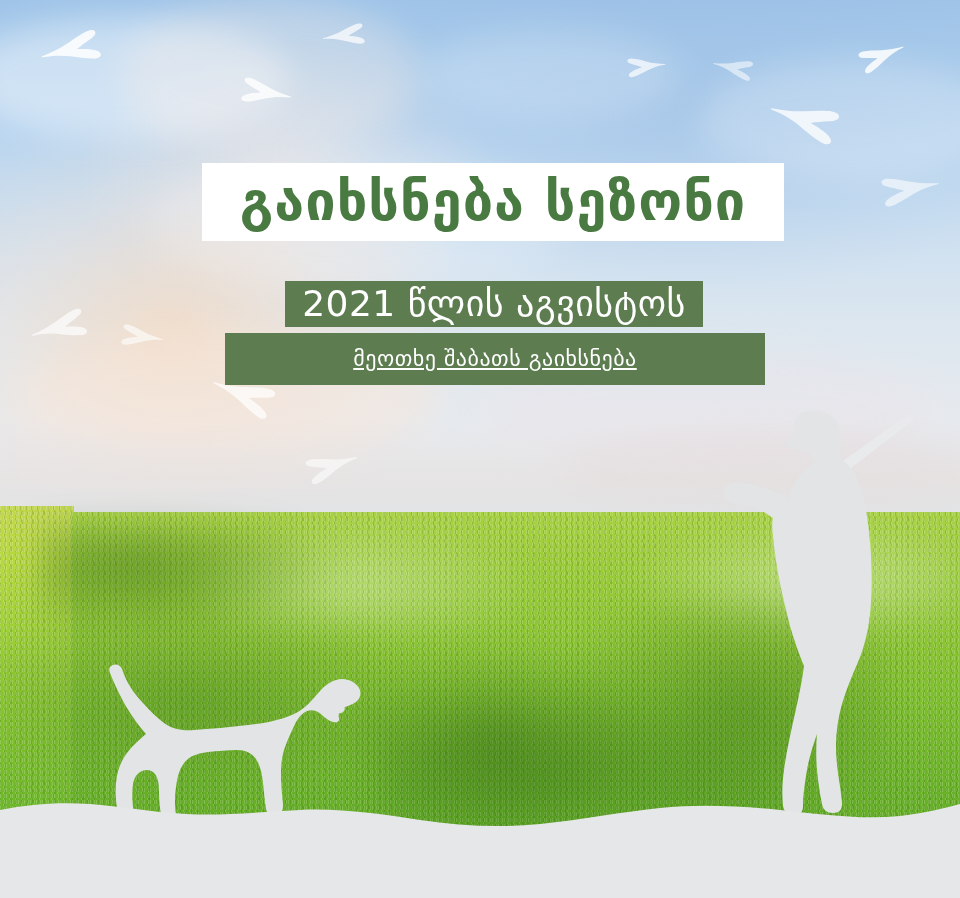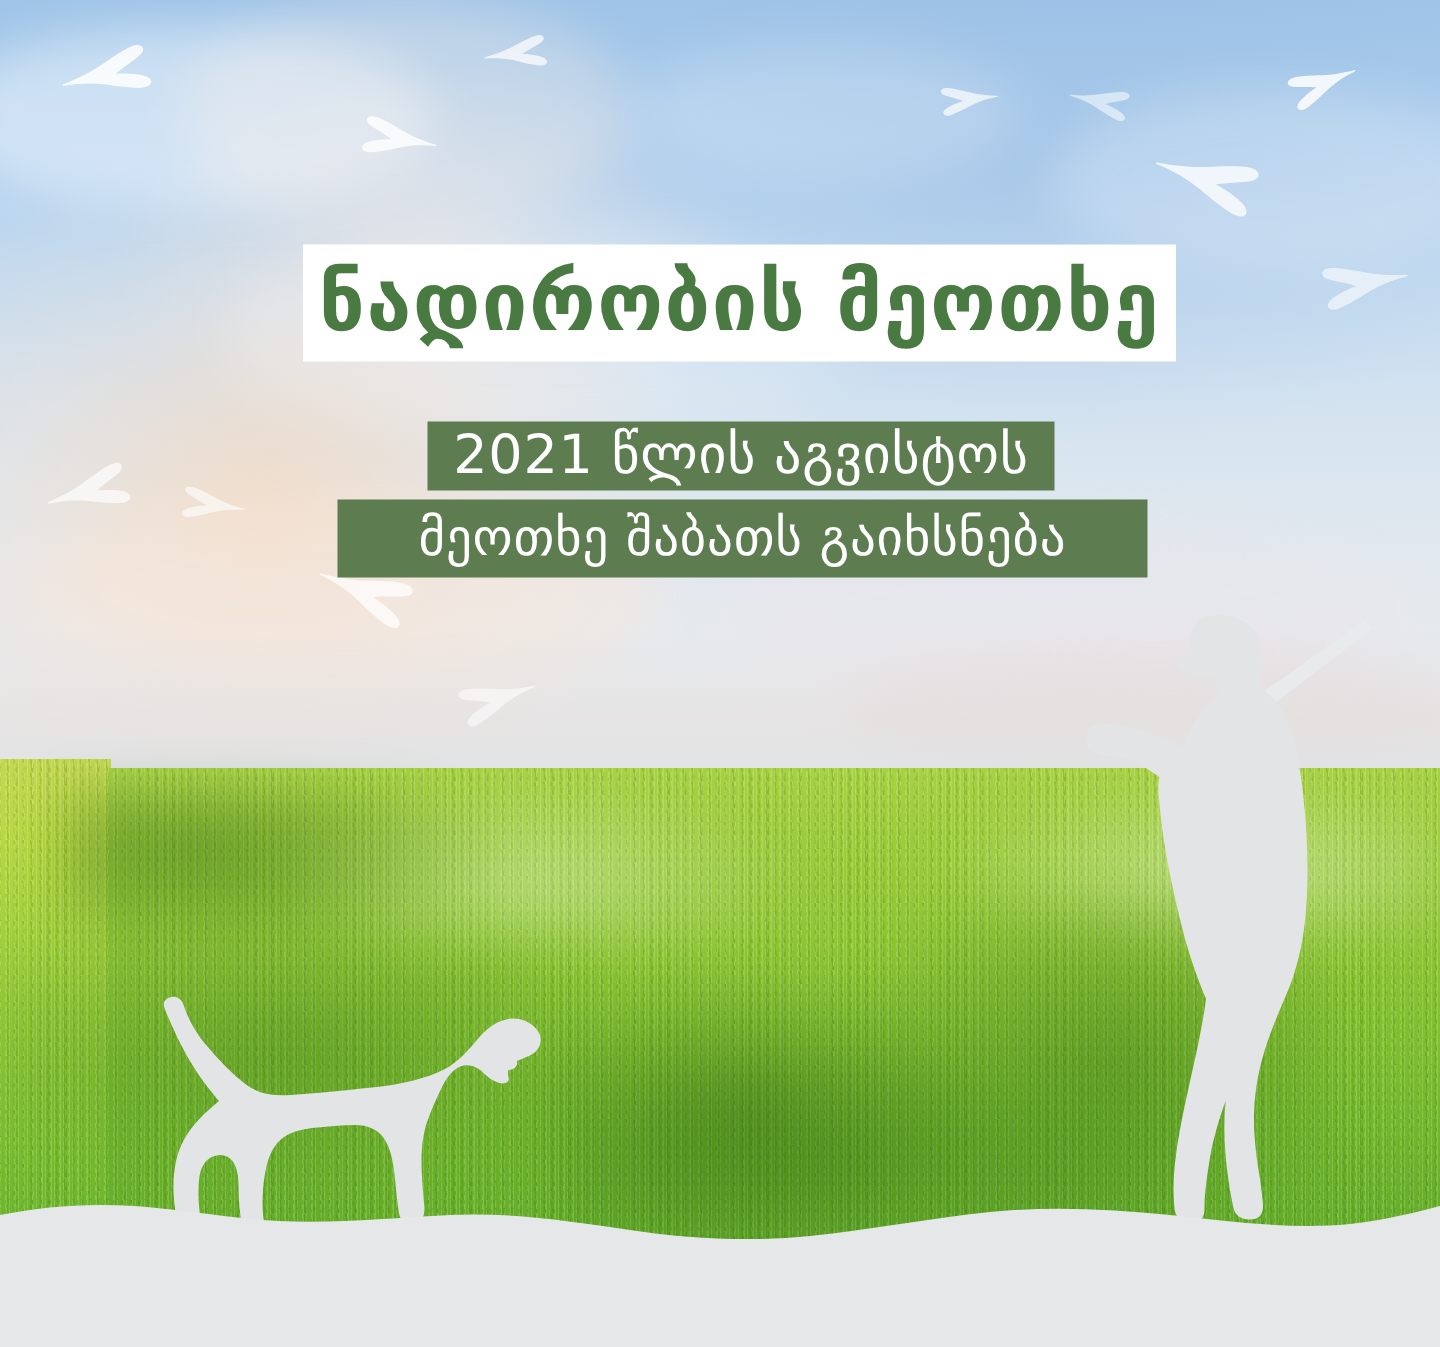--- a/index.html
+++ b/index.html
@@ -155,21 +155,21 @@
   .sub-band-2 { left: 225px; top: 311px; width: 540px; height: 52px; }
   .sub-text {
     color: #ffffff;
     font-size: 36px;
     font-weight: 400;
     letter-spacing: 0.5px;
     line-height: 1;
     white-space: nowrap;
     font-family: "DejaVu Sans", "Liberation Sans", sans-serif;
   }
-  .sub-text.smaller { font-size: 34px; }
+  .sub-text.smaller { font-size: 22px; text-decoration: underline; }
 </style>
 </head>
 <body>
 
 <div id="poster">
 
   <div class="sky">
     <div class="cloud c1"></div>
     <div class="cloud c2"></div>
     <div class="cloud c3"></div>
@@ -350,21 +350,21 @@
     <svg viewBox="0 0 960 130" width="960" height="130" preserveAspectRatio="none" aria-hidden="true">
       <path fill="#e6e7e9" d="M0,42 C30,36 58,34 90,36 C120,38 150,44 186,46
         C222,48 260,44 300,42 C340,40 380,46 420,52 C460,58 500,60 540,56
         C580,52 620,44 660,40 C700,36 740,38 780,42 C820,46 860,52 900,48
         C925,45 945,40 960,36 L960,130 L0,130 Z"></path>
     </svg>
   </div>
 
   <div class="text-block">
     <div class="title-band">
-      <span class="title-text">ნადირობის მეოთხე</span>
+      <span class="title-text">გაიხსნება სეზონი</span>
     </div>
     <div class="sub-band sub-band-1">
       <span class="sub-text">2021 წლის აგვისტოს</span>
     </div>
     <div class="sub-band sub-band-2">
       <span class="sub-text smaller">მეოთხე შაბათს გაიხსნება</span>
     </div>
   </div>
 
 </div>

